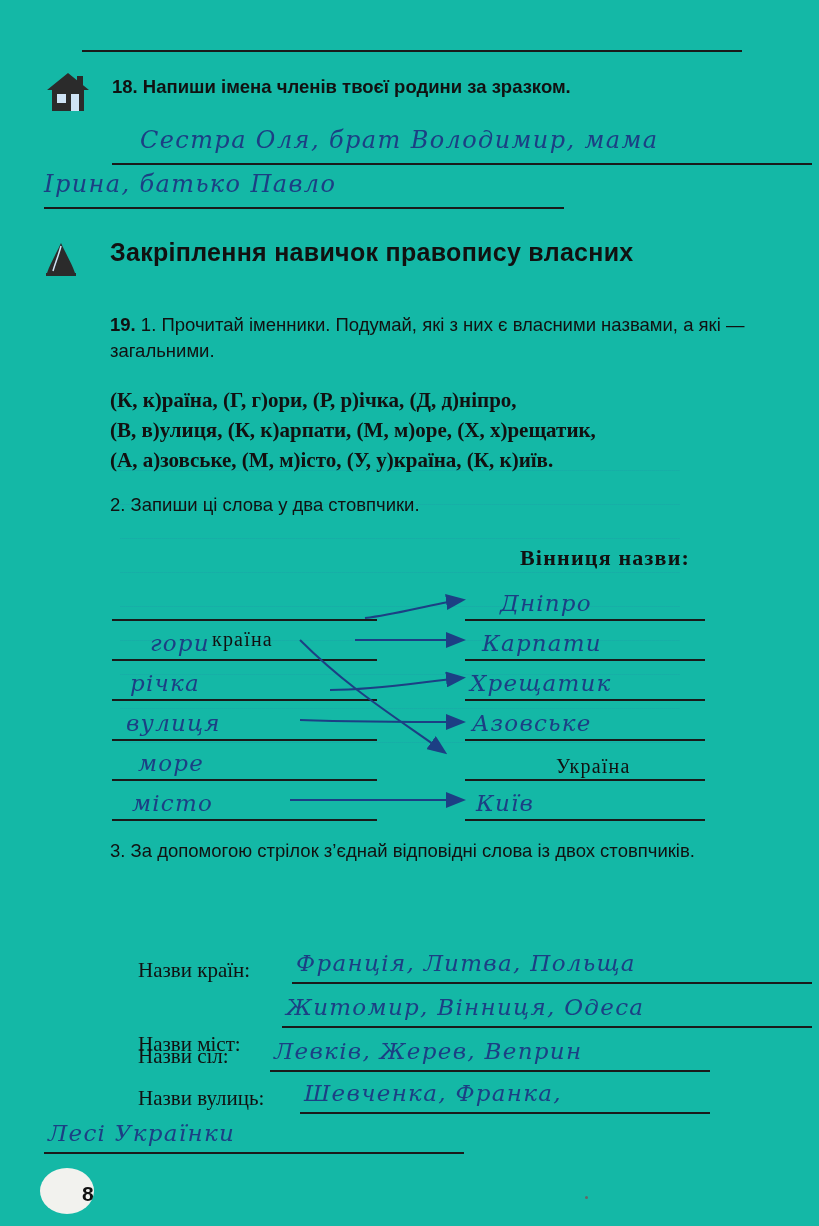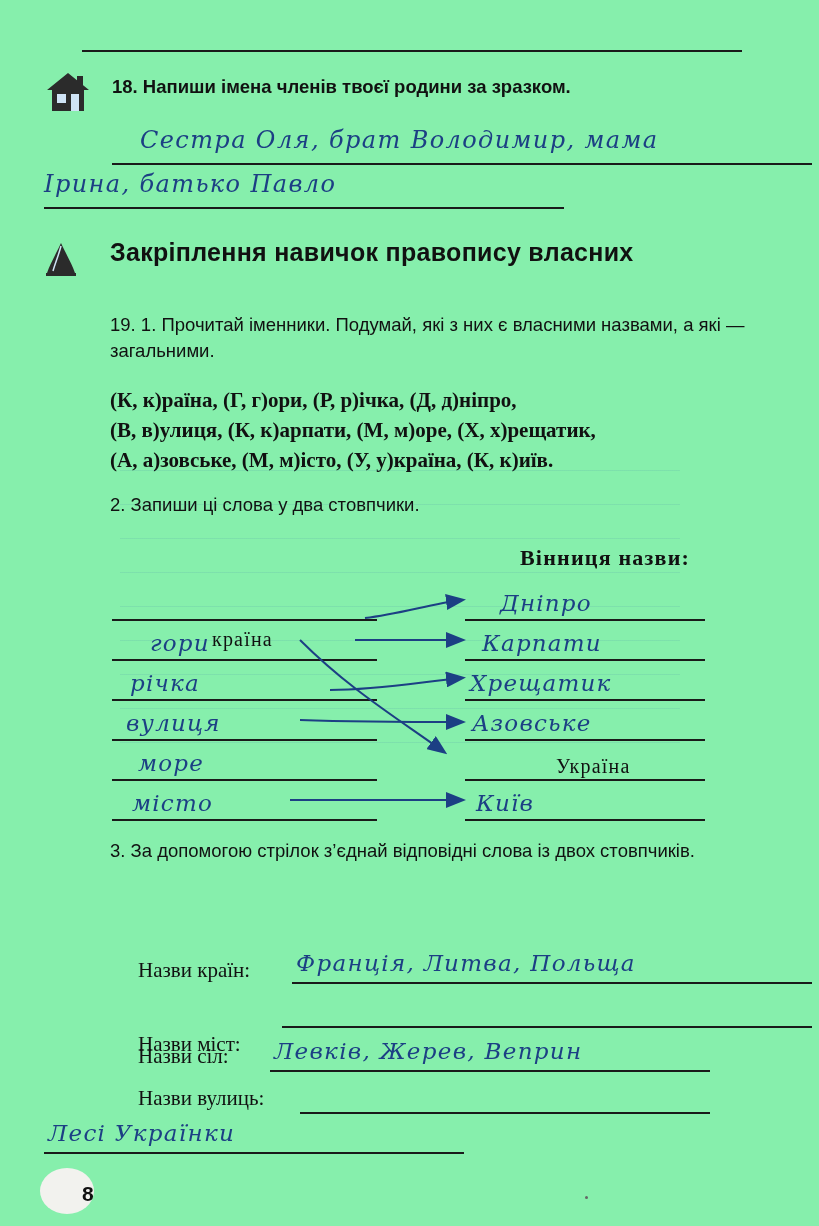--- a/index.html
+++ b/index.html
@@ -11,21 +11,21 @@
     width: 819px;
     height: 1226px;
     position: relative;
     overflow: hidden;
     font-family: "Liberation Sans", sans-serif;
     color: #111;
   }
   .page {
     position: absolute;
     inset: 0;
-    background: #86efac;
+    background: #14b8a6;
   }
 
   
   .top-rule {
     position: absolute;
     left: 82px;
     top: 50px;
     width: 660px;
     height: 2px;
     background: #1a1a1a;
@@ -112,21 +112,21 @@
 
   
   .ex19-intro {
     position: absolute;
     left: 110px;
     top: 312px;
     width: 700px;
     font-size: 18.5px;
     line-height: 1.42;
   }
-  .ex19-intro b { font-weight: normal; }
+  .ex19-intro b { font-weight: bold; }
 
   .words-block {
     position: absolute;
     left: 110px;
     top: 386px;
     width: 700px;
     font-family: "Liberation Serif", serif;
     font-size: 21px;
     line-height: 1.42;
   }
@@ -356,27 +356,29 @@
 
   <div class="ex19-3">3. За допомогою стрілок з’єднай відповідні слова із двох стовпчиків.</div>
 
 
   <div class="lbl" style="left:138px; top:958px;">Назви країн:</div>
   <div class="blank" style="left:292px; top:982px; width:520px;"></div>
   <div class="hand ans" style="left:296px; top:950px;">Франція, Литва, Польща</div>
 
   <div class="lbl" style="left:138px; top:1032px;">Назви міст:</div>
   <div class="blank" style="left:282px; top:1026px; width:530px;"></div>
+  <div class="hand ans" style="left:286px; top:994px;">Житомир, Вінниця, Одеса</div>
 
   <div class="lbl" style="left:138px; top:1044px;">Назви сіл:</div>
   <div class="blank" style="left:270px; top:1070px; width:440px;"></div>
   <div class="hand ans" style="left:274px; top:1038px;">Левків, Жерев, Веприн</div>
 
   <div class="lbl" style="left:138px; top:1086px;">Назви вулиць:</div>
   <div class="blank" style="left:300px; top:1112px; width:410px;"></div>
+  <div class="hand ans" style="left:304px; top:1080px;">Шевченка, Франка,</div>
 
   <div class="blank" style="left:44px; top:1152px; width:420px;"></div>
   <div class="hand ans" style="left:48px; top:1120px;">Лесі Українки</div>
 
   <div class="folio-blob"></div>
   <div class="folio">8</div>
   <div class="footer-dot"></div>
 
 </div>
 

